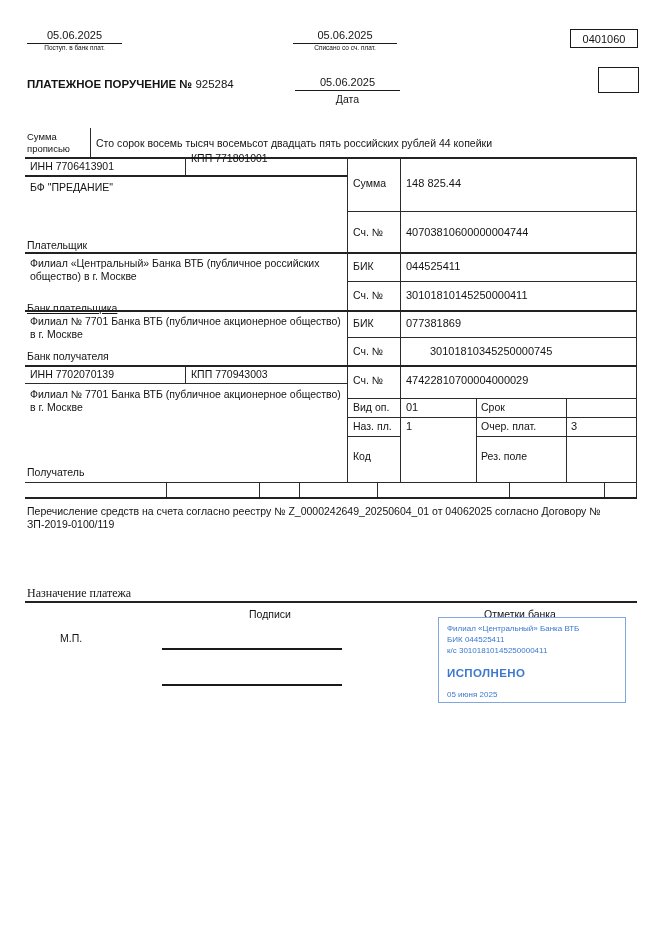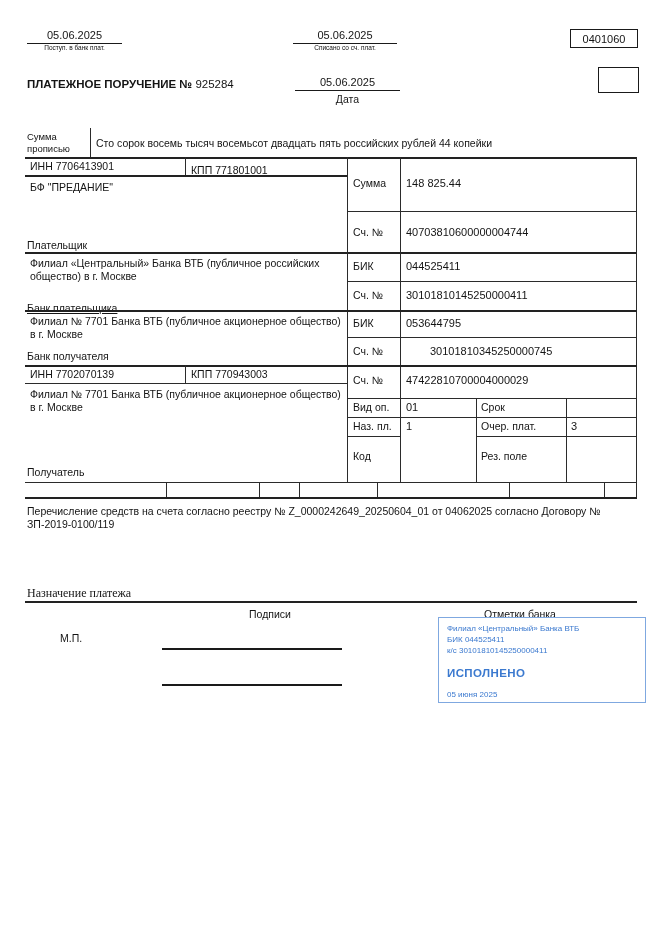--- a/index.html
+++ b/index.html
@@ -69,21 +69,21 @@
 
   <div class="abs" style="left:598px;top:67px;width:39px;height:24px;border:1.5px solid #1a1a1a;"></div>
 
   <div class="abs" style="left:27px;top:131px;width:60px;font-size:9.5px;line-height:1.3;">Сумма прописью</div>
   <div class="vline" style="left:90px;top:128px;height:29px;"></div>
   <div class="abs t" style="left:96px;top:137px;width:538px;">Сто сорок восемь тысяч восемьсот двадцать пять российских рублей 44 копейки</div>
   <div class="hline heavy" style="left:25px;top:157px;width:612px;"></div>
 
   <div class="abs t" style="left:30px;top:160px;">ИНН 7706413901</div>
   <div class="vline" style="left:185px;top:157px;height:18px;"></div>
-  <div class="abs t" style="left:191px;top:164px;">КПП 771801001</div>
+  <div class="abs t" style="left:191px;top:152px;">КПП 771801001</div>
   <div class="hline heavy" style="left:25px;top:175px;width:322px;"></div>
 
   <div class="abs t" style="left:30px;top:181px;width:310px;">БФ "ПРЕДАНИЕ"</div>
   <div class="abs t" style="left:27px;top:239px;">Плательщик</div>
   <div class="hline heavy" style="left:25px;top:252px;width:612px;"></div>
 
   <div class="vline" style="left:347px;top:157px;height:325px;"></div>
   <div class="vline" style="left:400px;top:157px;height:325px;"></div>
   <div class="vline" style="left:636px;top:157px;height:340px;"></div>
 
@@ -99,21 +99,21 @@
   <div class="abs cell-label" style="left:353px;top:260px;">БИК</div>
   <div class="abs num" style="left:406px;top:260px;">044525411</div>
   <div class="hline" style="left:347px;top:281px;width:290px;"></div>
   <div class="abs cell-label" style="left:353px;top:289px;">Сч. №</div>
   <div class="abs num" style="left:406px;top:289px;">30101810145250000411</div>
   <div class="hline heavy" style="left:25px;top:310px;width:612px;"></div>
 
   <div class="abs t" style="left:30px;top:315px;width:315px;">Филиал № 7701 Банка ВТБ (публичное акционерное общество) в г. Москве</div>
   <div class="abs t" style="left:27px;top:350px;">Банк получателя</div>
   <div class="abs cell-label" style="left:353px;top:317px;">БИК</div>
-  <div class="abs num" style="left:406px;top:317px;">053644795</div>
+  <div class="abs num" style="left:406px;top:317px;">077381869</div>
   <div class="hline" style="left:347px;top:337px;width:290px;"></div>
   <div class="abs cell-label" style="left:353px;top:345px;">Сч. №</div>
   <div class="abs num" style="left:406px;top:345px;margin-left:24px;">30101810345250000745</div>
   <div class="hline heavy" style="left:25px;top:365px;width:612px;"></div>
 
   <div class="abs t" style="left:30px;top:368px;">ИНН 7702070139</div>
   <div class="vline" style="left:185px;top:365px;height:18px;"></div>
   <div class="abs t" style="left:191px;top:368px;">КПП 770943003</div>
   <div class="hline" style="left:25px;top:383px;width:322px;"></div>
 
@@ -157,21 +157,21 @@
   <div class="hline heavy" style="left:25px;top:601px;width:612px;"></div>
 
   <div class="abs t center" style="left:160px;top:608px;width:220px;">Подписи</div>
   <div class="abs t center" style="left:415px;top:608px;width:210px;">Отметки банка</div>
 
   <div class="abs t" style="left:60px;top:632px;">М.П.</div>
 
   <div class="hline" style="left:162px;top:648px;width:180px;height:1.6px;background:#1a1a1a;"></div>
   <div class="hline" style="left:162px;top:684px;width:180px;height:1.6px;background:#1a1a1a;"></div>
 
-  <div class="abs stamp" style="left:438px;top:617px;width:208px;height:86px;">
+  <div class="abs stamp" style="left:438px;top:617px;width:188px;height:86px;">
     <div>Филиал «Центральный» Банка ВТБ</div>
     <div>БИК 044525411</div>
     <div>к/с 30101810145250000411</div>
     <div class="status">ИСПОЛНЕНО</div>
     <div class="sdate">05 июня 2025</div>
   </div>
 
 </div>
 
 </body></html>

